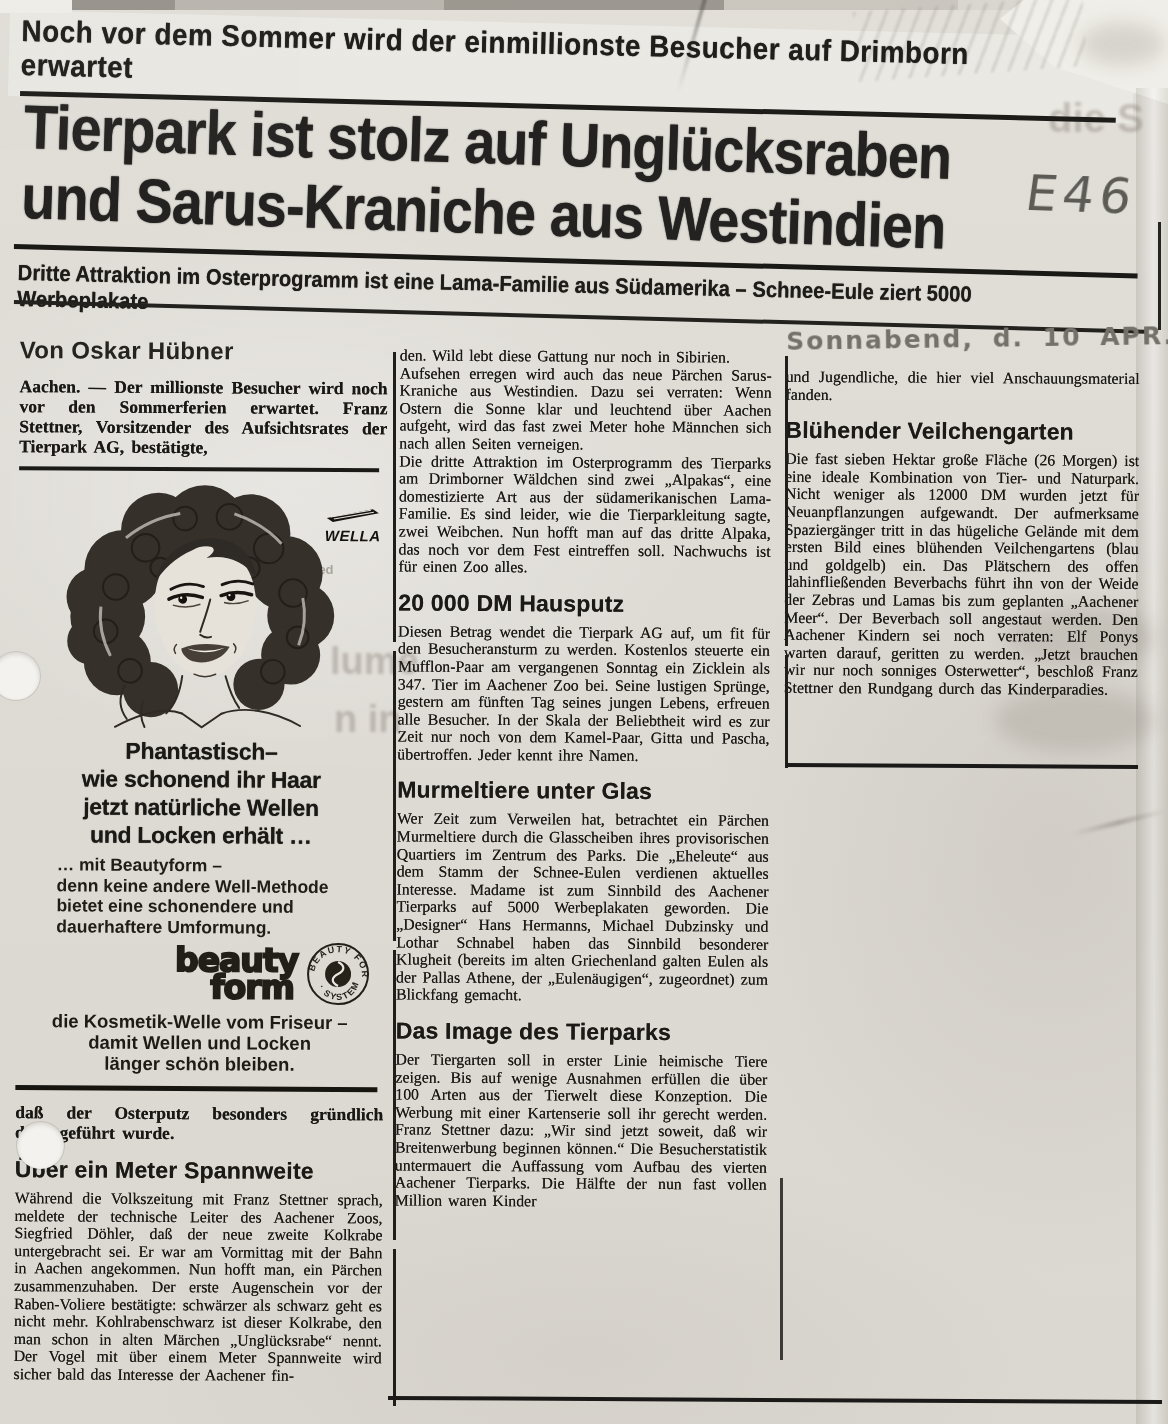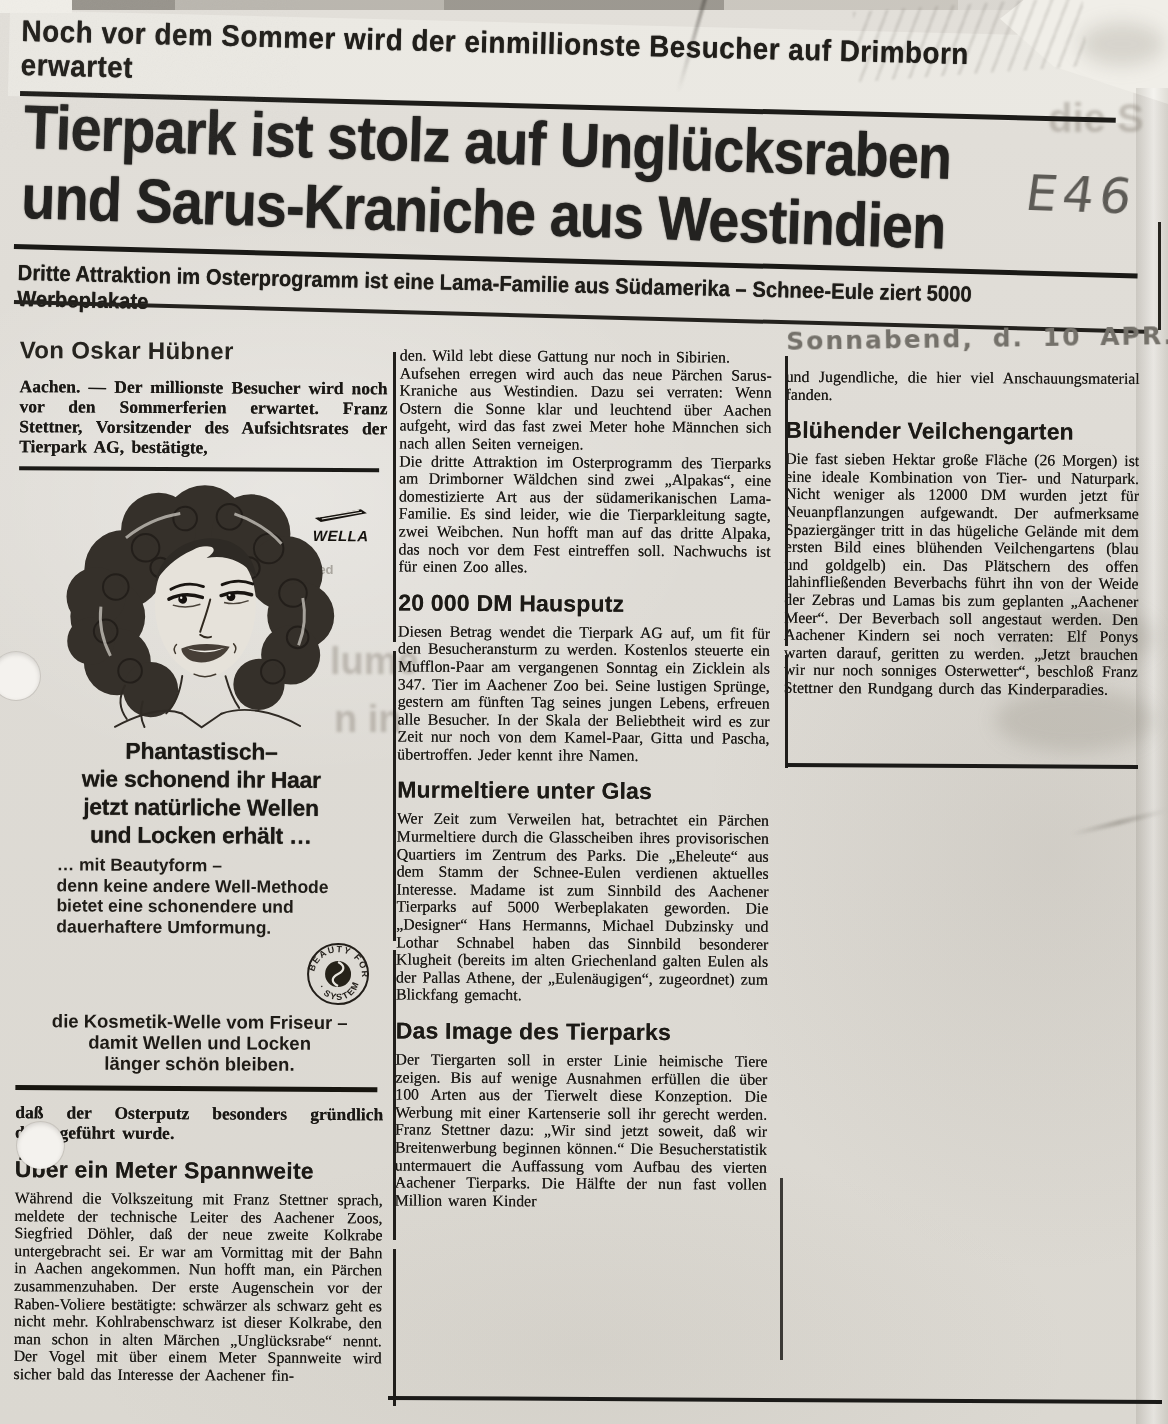--- a/index.html
+++ b/index.html
@@ -57,21 +57,21 @@
   .serif{font-family:"Liberation Serif",serif;font-size:15.8px;line-height:17.6px;text-align:justify;
     color:#1a1815;word-spacing:2px;text-shadow:0 0 .4px rgba(25,22,18,.85);margin:0;}
   .serif.lead{font-weight:bold;font-size:17.5px;line-height:20px;margin-top:12px;word-spacing:3px;}
   .colhead{font-family:"Liberation Sans",sans-serif;font-weight:bold;font-size:23px;color:#1c1a16;
     margin:14px 0 6px;letter-spacing:.2px;text-shadow:0 0 .6px rgba(28,25,20,.8);}
   .thin-rule{height:4px;background:#1b1a17;margin-top:10px;}
   .thick-rule{height:5px;background:#17150f;margin-top:12px;}
   
   .ad{position:relative;margin-top:8px;}
   .woman{display:block;margin-left:36px;}
-  .wella{position:absolute;right:18px;top:26px;text-align:center;}
+  .wella{position:absolute;right:6px;top:26px;text-align:center;}
   .wella .brand{font-size:15px;font-weight:bold;font-style:italic;color:#16130f;letter-spacing:.5px;display:block;margin-top:1px;}
   .ad-headline{margin-top:2px;text-align:center;white-space:pre-line;font-size:23px;line-height:28px;
     font-weight:bold;color:#1b1915;letter-spacing:-.3px;text-shadow:0 0 .8px rgba(25,22,18,.8);}
   .ad-body{margin:6px 0 0 40px;white-space:pre-line;font-size:17.5px;line-height:20.5px;font-weight:bold;color:#201d18;}
   .logo-row{display:flex;justify-content:flex-end;align-items:center;margin:4px 14px 0 0;}
   .bf{font-family:"DejaVu Sans",sans-serif;font-weight:bold;font-size:33px;line-height:27px;color:#221e18;
     text-align:right;letter-spacing:-1px;-webkit-text-stroke:2px #221e18;margin-right:8px;}
   .bf .bf2{margin-right:4px;}
   .badge{flex:0 0 auto;}
   .ad-footer{margin-top:6px;text-align:center;white-space:pre-line;font-size:18.5px;line-height:21px;
@@ -219,20 +219,24 @@
         </div>
         <div class="ad-headline">Phantastisch–
 wie schonend ihr Haar
 jetzt natürliche Wellen
 und Locken erhält …</div>
         <div class="ad-body">… mit Beautyform –
 denn keine andere Well-Methode
 bietet eine schonendere und
 dauerhaftere Umformung.</div>
         <div class="logo-row">
+          <div class="bf">
+            <div>beauty</div>
+            <div class="bf2">form</div>
+          </div>
           <svg class="badge" width="64" height="64" viewBox="0 0 64 64">
             <defs>
               <path id="tp" d="M8,34 A24,24 0 0 1 56,34"></path>
               <path id="bp" d="M11,37 A21,21 0 0 0 53,37"></path>
             </defs>
             <circle cx="32" cy="32" r="30" fill="none" stroke="#221e19" stroke-width="2"></circle>
             <text font-family="Liberation Sans, sans-serif" font-size="9" font-weight="bold" fill="#221e19" letter-spacing="1.5">
               <textPath href="#tp" startOffset="4">BEAUTY FORM</textPath>
             </text>
             <text font-family="Liberation Sans, sans-serif" font-size="9" font-weight="bold" fill="#221e19" letter-spacing="1.5">

